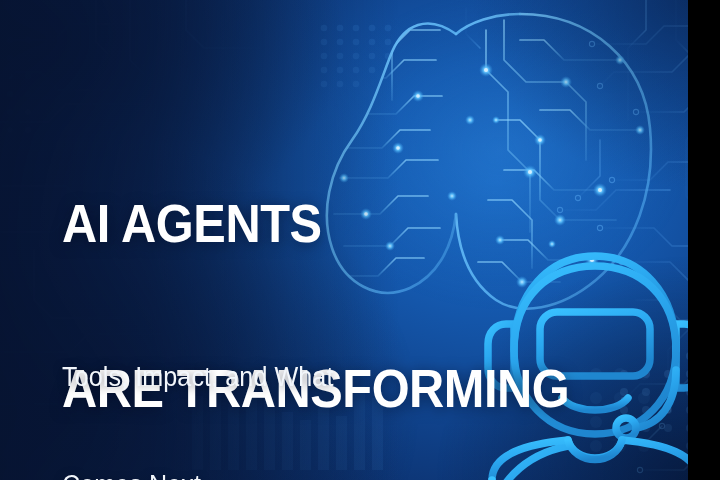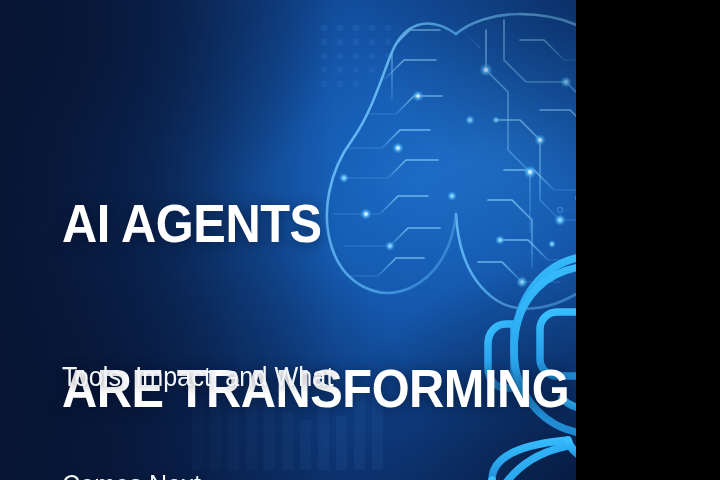--- a/index.html
+++ b/index.html
@@ -1,17 +1,17 @@
 <!DOCTYPE html>
 <html><head>
 <meta charset="utf-8">
 <style>
   html,body{margin:0;padding:0;background:#000;}
   #stage{
-    position:relative;width:576px;height:480px;overflow:hidden;
+    position:relative;width:688px;height:480px;overflow:hidden;
     font-family:"Liberation Sans","DejaVu Sans",sans-serif;
     background:#0b2150;
   }
   .layer{position:absolute;inset:0;}
 
   
   #bg-base{
     background:
       radial-gradient(ellipse 620px 520px at 72% 38%, #1a69c4 0%, #155ab0 22%, #10448e 45%, #0b2c66 70%, #0a2048 100%),
       linear-gradient(100deg,#0a1c42 0%,#0c2452 28%,#123f86 62%,#1055a4 82%,#0c2e66 100%);

